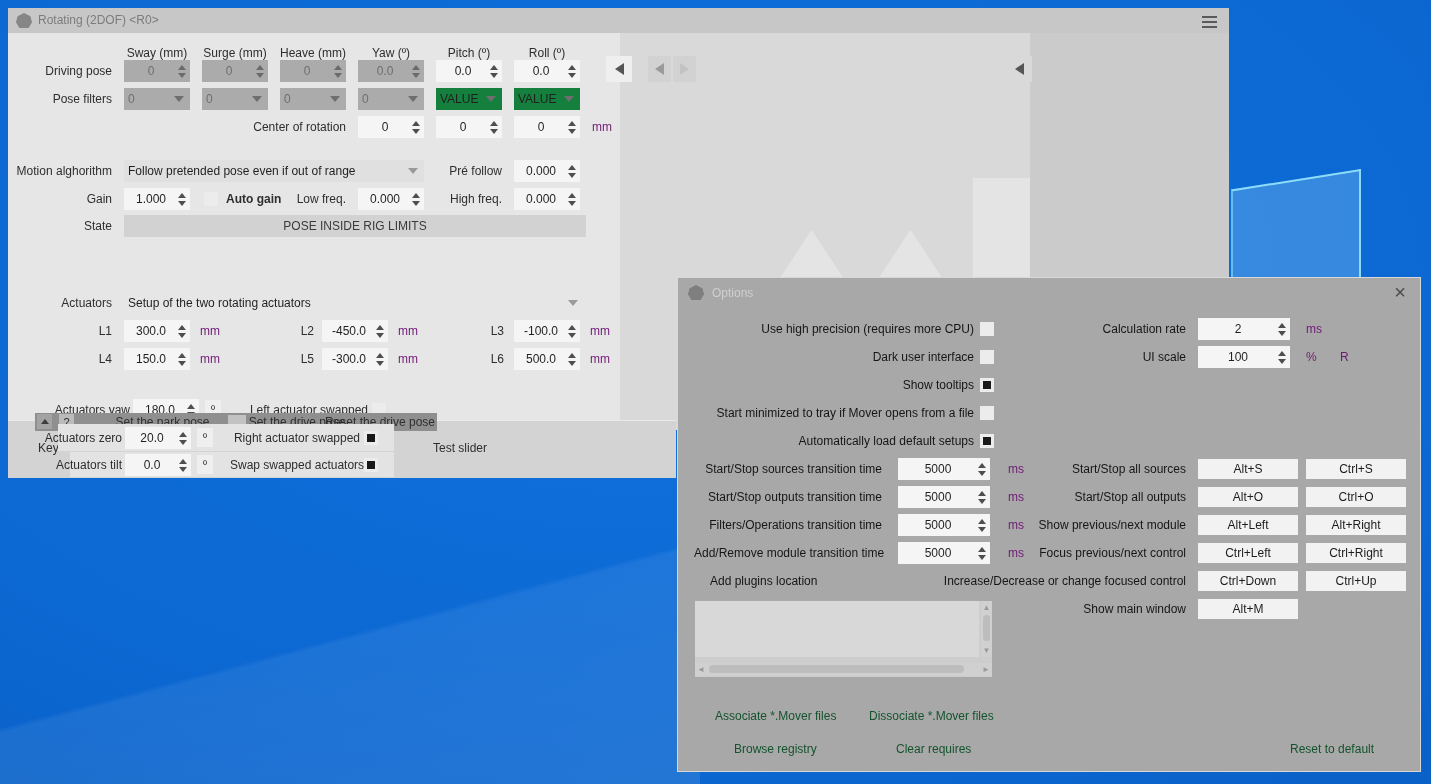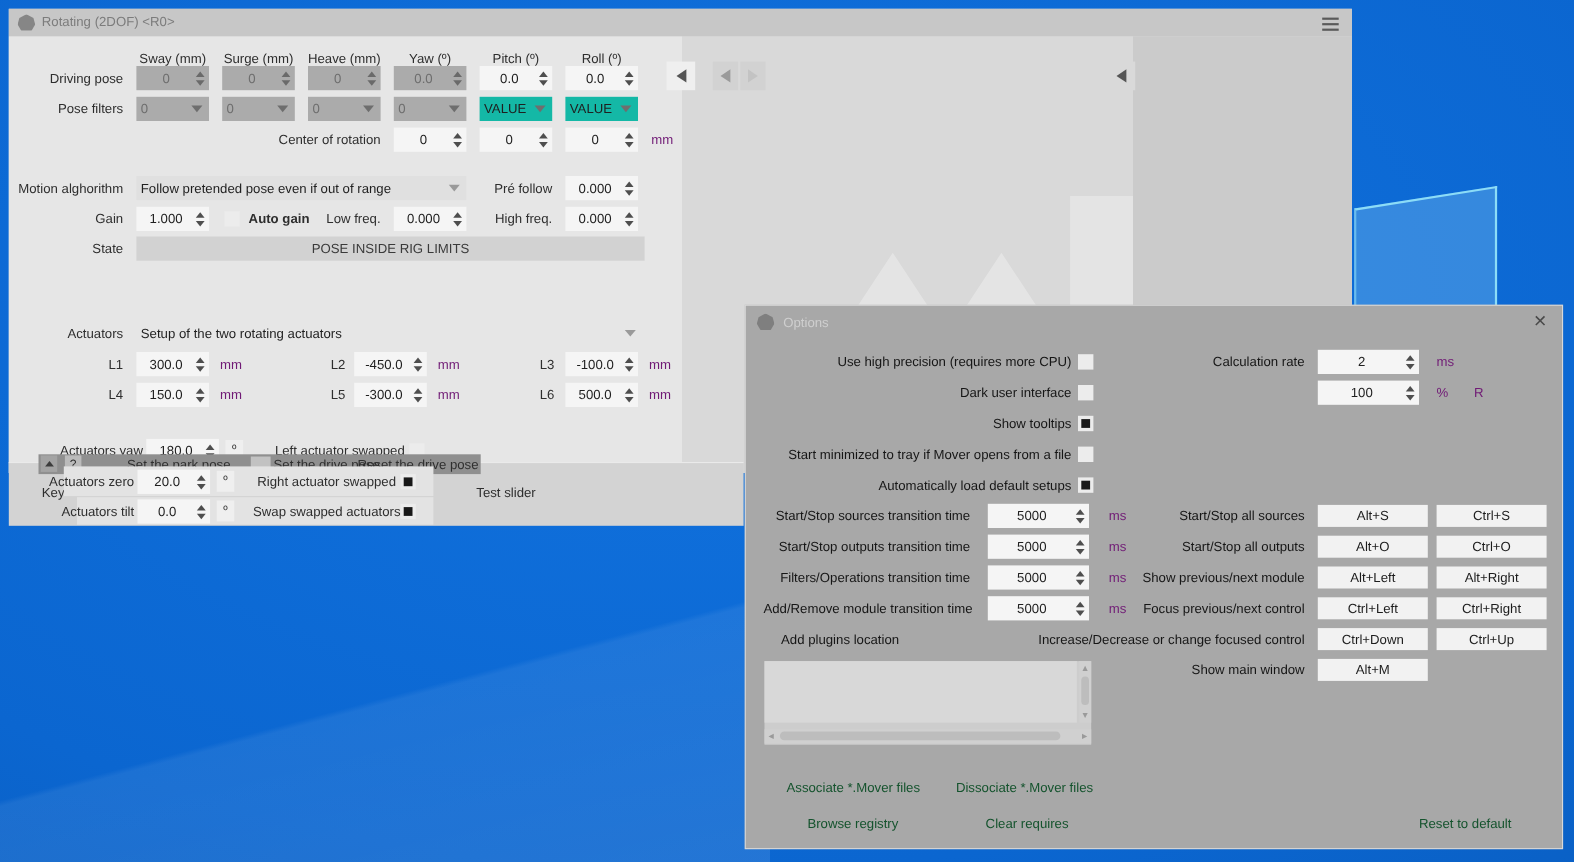--- a/index.html
+++ b/index.html
@@ -31,21 +31,21 @@
   
   .spin{display:flex;align-items:center;background:#f5f5f5;height:22px;box-sizing:border-box;}
   .spin .val{flex:1;text-align:center;font-size:12px;color:#1f1f1f;}
   .spin .arr{display:flex;flex-direction:column;gap:3px;margin-right:4px;}
   .tu{width:0;height:0;border-left:4px solid transparent;border-right:4px solid transparent;border-bottom:5px solid #4e4e4e;}
   .td{width:0;height:0;border-left:4px solid transparent;border-right:4px solid transparent;border-top:5px solid #4e4e4e;}
   .spin.dis{background:#ababab;}
   .spin.dis .val{color:#6e6e6e;}
   .spin.dis .tu{border-bottom-color:#6a6a6a}
   .spin.dis .td{border-top-color:#6a6a6a}
-  .dd{display:flex;align-items:center;background:#14b8a6;height:22px;box-sizing:border-box;padding:0 4px;}
+  .dd{display:flex;align-items:center;background:#15803d;height:22px;box-sizing:border-box;padding:0 4px;}
   .dd .val{flex:1;text-align:left;font-size:12px;color:#1f1f1f;}
   .dd .car{width:0;height:0;border-left:5px solid transparent;border-right:5px solid transparent;border-top:6px solid #6e6e6e;margin-right:2px;}
   .dd.dis{background:#ababab;}
   .dd.dis .val{color:#6e6e6e;}
   .dd.flat{background:transparent;}
   .cb{width:14px;height:14px;background:#ececec;position:absolute;}
   .cb.checked::after{content:"";position:absolute;left:3px;top:3px;width:8px;height:8px;background:#191919;}
   .unit{font-size:12px;color:#701a75;line-height:22px;height:22px;}
   .degbox{width:16px;height:19px;background:#efefef;text-align:center;font-size:11px;color:#2e2e2e;line-height:18px;}
   .btn{background:#f2f2f2;text-align:center;font-size:12px;color:#1c1c1c;line-height:20px;height:20px;}
@@ -387,20 +387,21 @@
 
   <div class="abs lbl rlbl" style="left:288px;top:40px;width:220px;">Calculation rate</div>
   <div class="abs spin" style="left:520px;top:40px;width:92px;">
       <div class="val">2</div>
       <div class="arr">
         <div class="tu"></div>
         <div class="td"></div>
       </div>
     </div>
   <div class="abs unit" style="left:628px;top:40px;">ms</div>
+  <div class="abs lbl rlbl" style="left:288px;top:68px;width:220px;">UI scale</div>
   <div class="abs spin" style="left:520px;top:68px;width:92px;">
       <div class="val">100</div>
       <div class="arr">
         <div class="tu"></div>
         <div class="td"></div>
       </div>
     </div>
   <div class="abs unit" style="left:628px;top:68px;">%</div>
   <div class="abs unit" style="left:662px;top:68px;">R</div>
 

